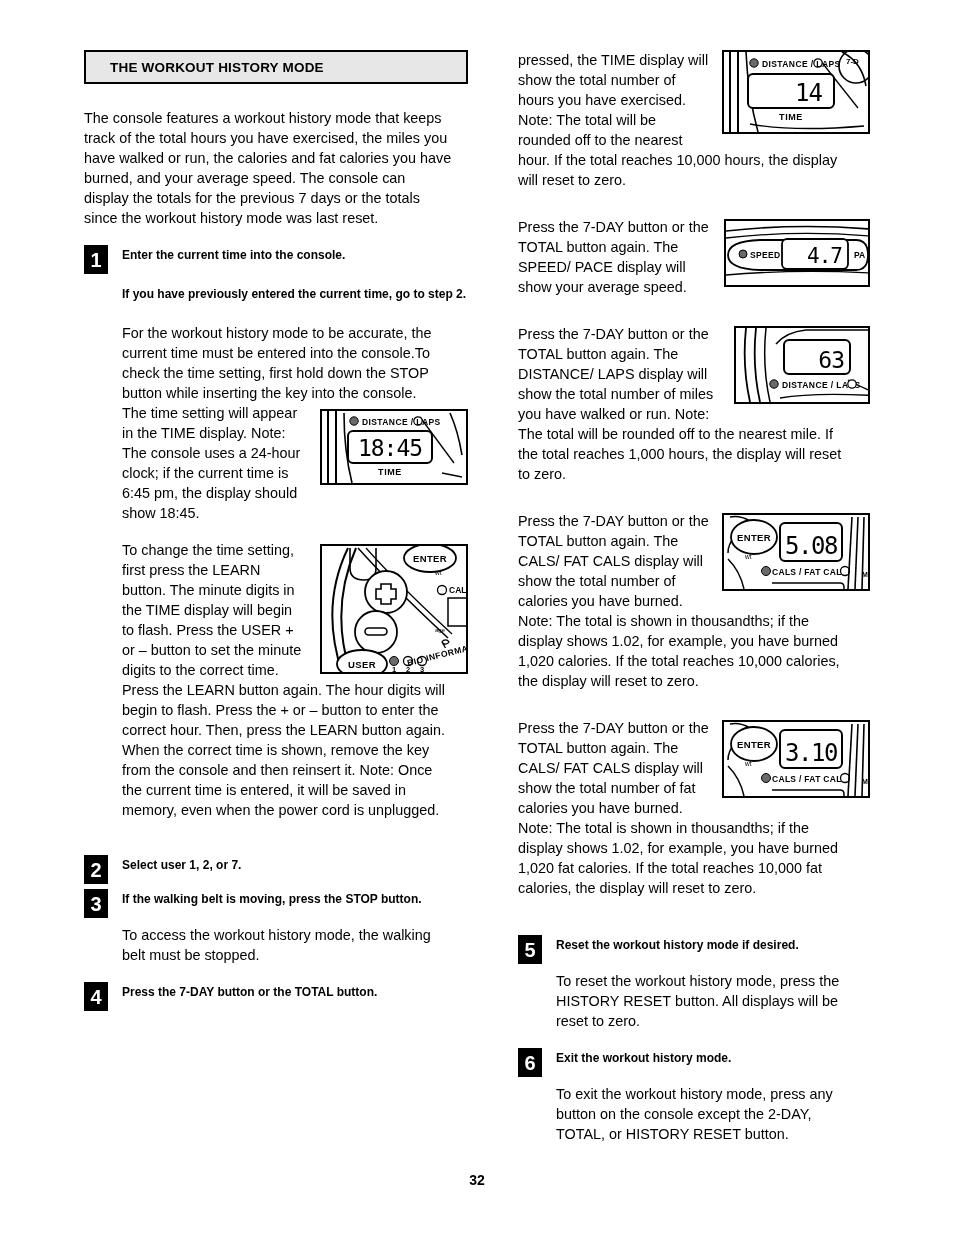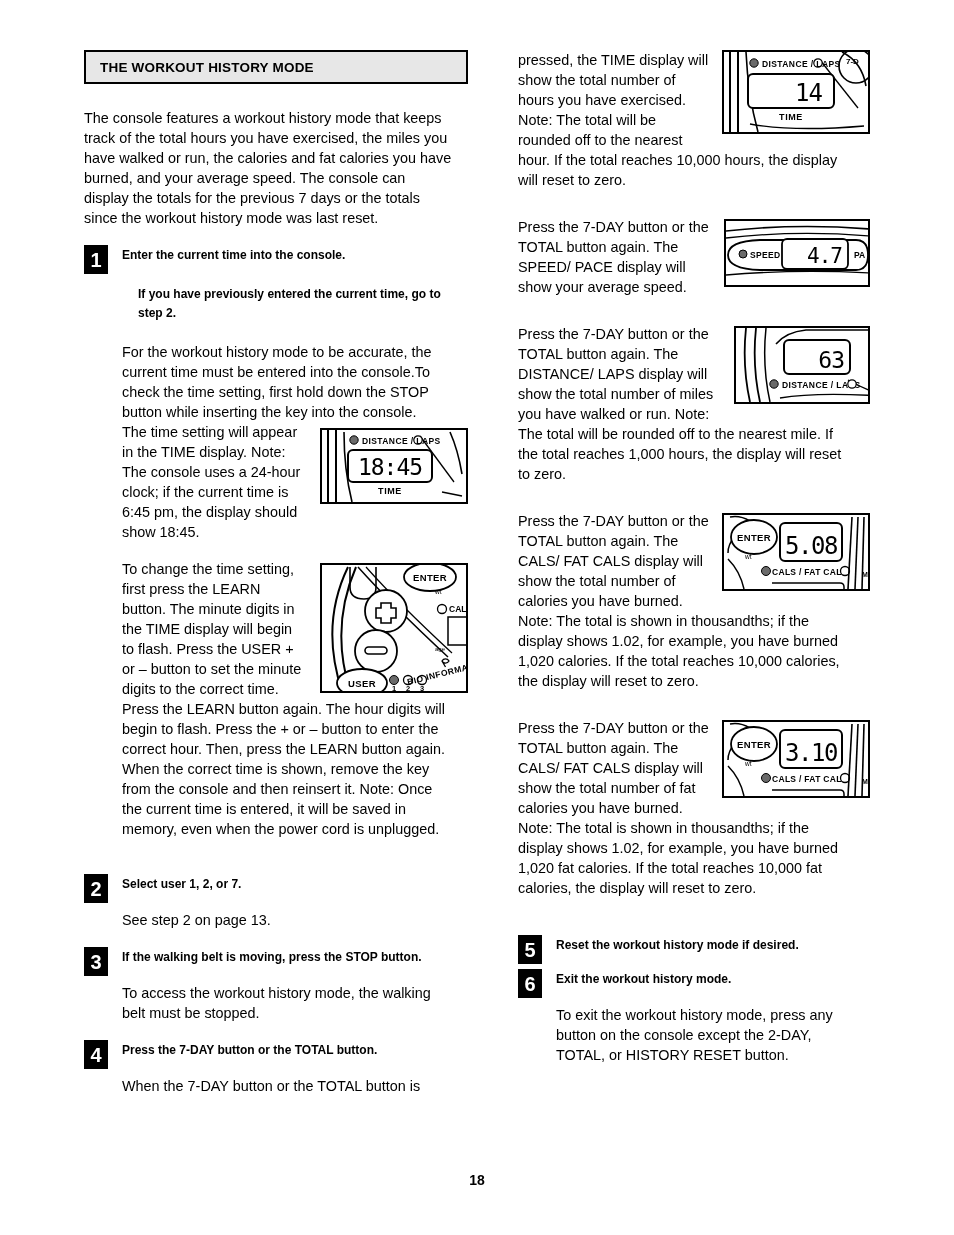--- a/index.html
+++ b/index.html
@@ -30,21 +30,21 @@
   .col-left  { left: 84px;  width: 384px; }
   .col-right { left: 518px; width: 352px; }
 
   
   .section-header {
     border: 2.5px solid #000;
     background: #e7e7e7;
     height: 34px;
     display: flex;
     align-items: center;
-    padding-left: 14px;
+    padding-left: 24px;
     box-sizing: border-box;
     margin-bottom: 24px;
   }
   .section-header-title {
     font-size: 13.5px;
     font-weight: bold;
     letter-spacing: 0.2px;
   }
 
   
@@ -133,21 +133,21 @@
       <span class="section-header-title">THE WORKOUT HISTORY MODE</span>
     </div>
 
     <p class="body">The console features a workout history mode that keeps track of the total hours you have exercised, the miles you have walked or run, the calories and fat calories you have burned, and your average speed. The console can display the totals for the previous 7 days or the totals since the workout history mode was last reset.</p>
 
     <div class="step" style="margin-bottom:0;">
       <div class="step-badge">1</div>
       <div class="step-title">Enter the current time into the console.</div>
     </div>
     <div class="indent" style="margin-top:19px;">
-      <div class="step-title" style="margin-left:16px;">If you have previously entered the current time, go to step 2.</div>
+      <div class="step-title" style="margin-left:0;">If you have previously entered the current time, go to step 2.</div>
     </div>
     <div class="indent" style="margin-top:19px;">
       <p class="body" style="margin-bottom:0;">For the workout history mode to be accurate, the current time must be entered into the console.To check the time setting, first hold down the STOP button while inserting the key into the console.</p>
 
       <div class="figwrap clearfix" style="margin-top:0;">
         <div class="fig-right console-fig" style="width:148px;height:76px;margin-top:6px;">
           <svg width="144" height="72" viewBox="0 0 144 72">
 
             <path d="M6 0 L6 72" stroke="#000" stroke-width="2" fill="none"></path>
             <path d="M14 0 L14 72" stroke="#000" stroke-width="2" fill="none"></path>
@@ -207,39 +207,33 @@
             <text x="86" y="120" font-family="Liberation Sans, sans-serif" font-size="8.5" font-weight="bold" letter-spacing="0.5" transform="rotate(-14 86 120)">BIO INFORMAT</text>
           </svg>
         </div>
         <p class="body">To change the time setting, first press the LEARN button. The minute digits in the TIME display will begin to flash. Press the USER + or – button to set the minute digits to the correct time. Press the LEARN button again. The hour digits will begin to flash. Press the + or – button to enter the correct hour. Then, press the LEARN button again. When the correct time is shown, remove the key from the console and then reinsert it. Note: Once the current time is entered, it will be saved in memory, even when the power cord is unplugged.</p>
       </div>
     </div>
 
     <div class="step" style="margin-top:18px;">
       <div class="step-badge">2</div>
       <div class="step-title">Select user 1, 2, or 7.</div>
-      <div class="step-body">
-        <p class="body">See step 2 on page 13.</p>
-      </div>
     </div>
 
     <div class="step" style="margin-top:14px;">
       <div class="step-badge">3</div>
       <div class="step-title">If the walking belt is moving, press the STOP button.</div>
       <div class="step-body">
         <p class="body">To access the workout history mode, the walking belt must be stopped.</p>
       </div>
     </div>
 
     <div class="step" style="margin-top:14px;">
       <div class="step-badge">4</div>
       <div class="step-title">Press the 7-DAY button or the TOTAL button.</div>
-      <div class="step-body">
-        <p class="body">When the 7-DAY button or the TOTAL button is</p>
-      </div>
     </div>
 
   </div>
 
   <div class="col col-right">
 
     <div class="figwrap clearfix">
       <div class="fig-right console-fig" style="width:148px;height:84px;margin-top:0;">
         <svg width="144" height="80" viewBox="0 0 144 80">
           <path d="M6 0 L6 80" stroke="#000" stroke-width="2" fill="none"></path>
@@ -342,27 +336,30 @@
           <text x="138" y="62" font-family="Liberation Sans, sans-serif" font-size="7" font-weight="bold">M</text>
           <path d="M48 68 L116 68 Q120 68 120 72 L120 74" stroke="#000" stroke-width="1.5" fill="none"></path>
         </svg>
       </div>
       <p class="body">Press the 7-DAY button or the TOTAL button again. The CALS/ FAT CALS display will show the total number of fat calories you have burned. Note: The total is shown in thousandths; if the display shows 1.02, for example, you have burned 1,020 fat calories. If the total reaches 10,000 fat calories, the display will reset to zero.</p>
     </div>
 
     <div class="step" style="margin-top:20px;">
       <div class="step-badge">5</div>
       <div class="step-title">Reset the workout history mode if desired.</div>
+      <div class="step-body">
+        <p class="body">To reset the workout history mode, press the HISTORY RESET button. All displays will be reset to zero.</p>
+      </div>
     </div>
 
     <div class="step" style="margin-top:14px;">
       <div class="step-badge">6</div>
       <div class="step-title">Exit the workout history mode.</div>
       <div class="step-body">
         <p class="body">To exit the workout history mode, press any button on the console except the 2-DAY, TOTAL, or HISTORY RESET button.</p>
       </div>
     </div>
 
   </div>
 
-  <div class="page-number">18</div>
+  <div class="page-number">32</div>
 
 </div>
 
 </body></html>

